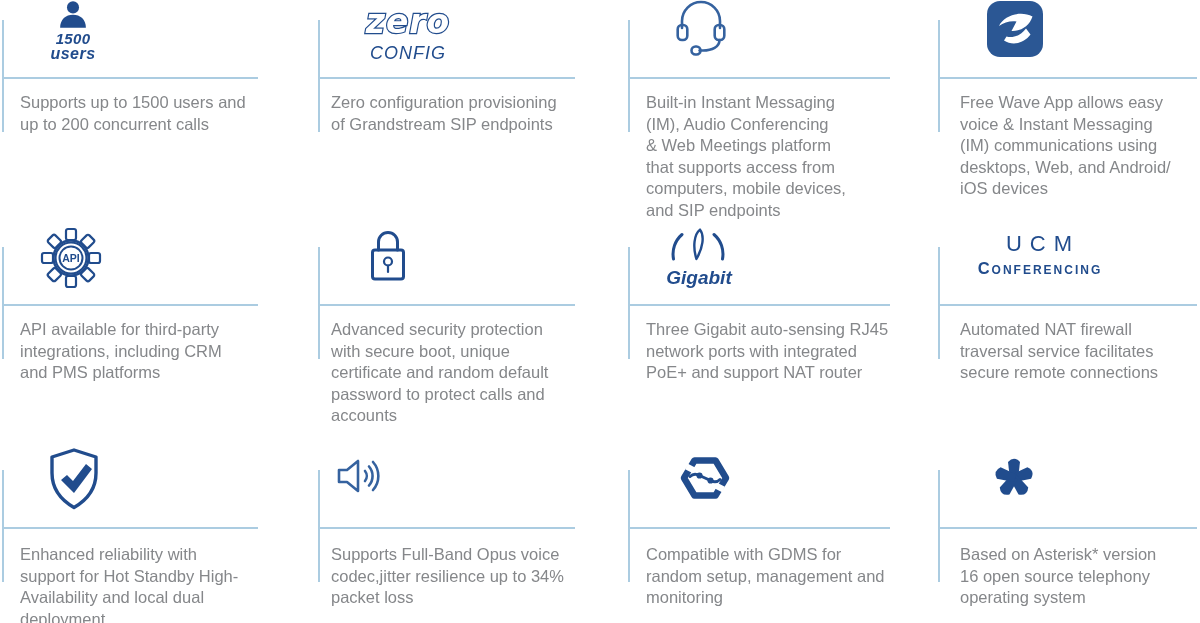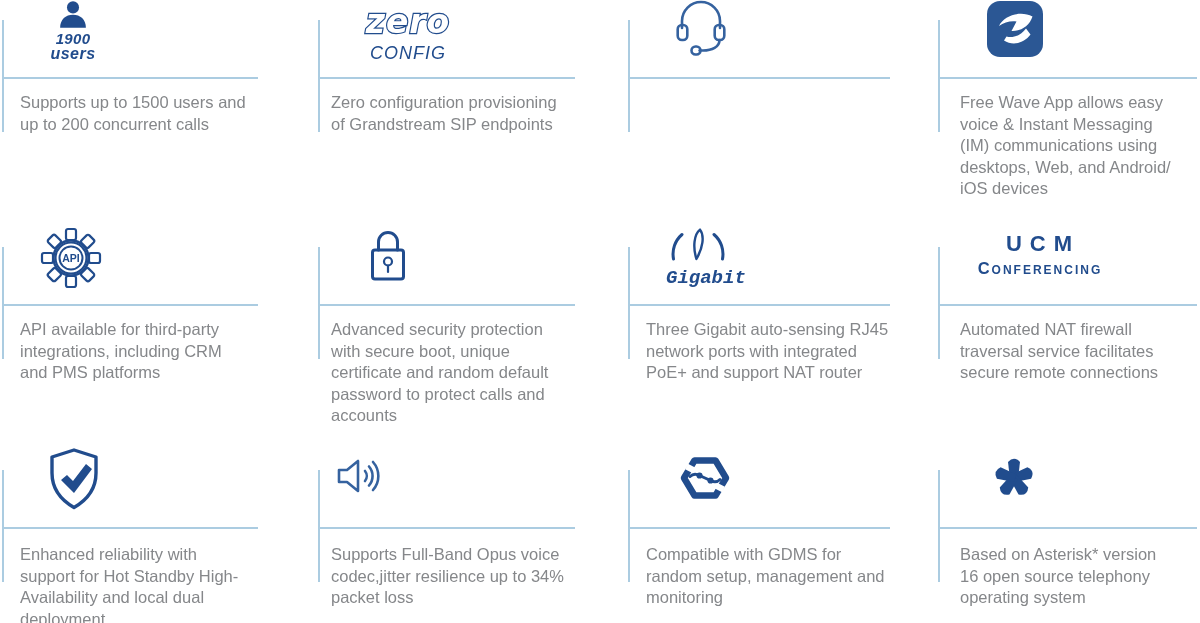--- a/index.html
+++ b/index.html
@@ -17,23 +17,23 @@
   .emblem .n1{display:block;font-size:15px;line-height:14px;letter-spacing:.3px;}
   .emblem .n2{display:block;font-size:16px;line-height:15px;letter-spacing:.5px;}
   .zero-t{font-style:italic;font-weight:700;font-size:33px;fill:#fff;stroke:var(--navy);
           stroke-width:2.4px;paint-order:stroke;letter-spacing:1px;
           font-family:"DejaVu Sans","Liberation Sans",sans-serif;}
   .config-t{display:block;text-align:center;color:var(--navy);font-style:italic;font-weight:400;
             font-size:18px;letter-spacing:1px;margin-top:-3px;}
   .api-t{font-weight:700;font-size:10.5px;fill:var(--navy);
          font-family:"Liberation Sans","DejaVu Sans",sans-serif;}
   .glabel{display:block;text-align:center;color:var(--navy);font-style:italic;font-weight:700;
-          font-size:19px;margin-top:1px;font-family:Liberation Mono, monospace;}
+          font-size:19px;margin-top:1px;}
   .ucm{text-align:center;color:var(--navy);}
-  .ucm .t1{display:block;font-size:22px;font-weight:700;letter-spacing:8px;text-indent:8px;line-height:22px;}
+  .ucm .t1{display:block;font-size:22px;font-weight:400;letter-spacing:8px;text-indent:8px;line-height:22px;}
   .ucm .t2{display:block;font-variant:small-caps;font-weight:600;font-size:16.5px;
            letter-spacing:2px;text-indent:2px;line-height:20px;margin-top:3px;}
 </style>
 </head>
 <body>
 
 <div class="canvas">
 
   <div class="vline" style="left:2px;top:20px"></div>
   <div class="hline" style="left:2px;top:77px;width:256px"></div>
@@ -60,21 +60,21 @@
   <div class="vline" style="left:628px;top:470px"></div>
   <div class="hline" style="left:628px;top:527px;width:262px"></div>
   <div class="vline" style="left:938px;top:470px"></div>
   <div class="hline" style="left:938px;top:527px;width:259px"></div>
 
   <div class="icon emblem" style="left:50px;top:1px;width:46px">
     <svg width="32" height="27" viewBox="0 0 36 30">
       <circle class="fln" cx="18" cy="7" r="6.8"></circle>
       <path class="fln" d="M3.5 30 C3.5 20.5 9.8 15.4 18 15.4 C26.2 15.4 32.5 20.5 32.5 30 Z"></path>
     </svg>
-    <span class="n1">1900</span>
+    <span class="n1">1500</span>
     <span class="n2">users</span>
   </div>
   <div class="desc" style="left:20px;top:92px">Supports up to 1500 users and
 up to 200 concurrent calls</div>
 
   <div class="icon" style="left:352px;top:2px;width:112px">
     <svg width="112" height="40" viewBox="0 0 112 40">
       <text class="zero-t" x="56" y="31" text-anchor="middle">zero</text>
     </svg>
     <span class="config-t">CONFIG</span>
@@ -84,20 +84,26 @@
 
   <div class="icon" style="left:672px;top:0">
     <svg width="58" height="56" viewBox="0 0 58 56">
       <path class="sk" d="M10 28 V21 A19 19 0 0 1 48 21 V28"></path>
       <rect class="sk" x="5.7" y="25" width="9.6" height="15" rx="4.2"></rect>
       <rect class="sk" x="42.7" y="25" width="9.6" height="15" rx="4.2"></rect>
       <path class="sk" d="M47.5 40 C47.5 47 40 50.5 31 50.5 H27.5"></path>
       <rect class="sk" x="19.5" y="46.5" width="9" height="8" rx="4"></rect>
     </svg>
   </div>
+  <div class="desc" style="left:646px;top:92px">Built-in Instant Messaging
+(IM), Audio Conferencing
+&amp; Web Meetings platform
+that supports access from
+computers, mobile devices,
+and SIP endpoints</div>
 
   <div class="icon" style="left:987px;top:1px">
     <svg width="56" height="56" viewBox="0 0 56 56">
       <rect width="56" height="56" rx="13" style="fill:var(--wave_tile)"></rect>
       <path fill="#fff" d="M12 25 C17 14 34 9.5 45.5 15.5 C42.5 25 33.5 30.5 24.5 30 L29.5 20.5 C23.5 19.5 17 21.5 12 25 Z"></path>
       <path fill="#fff" d="M17 39.5 C25.5 45 37 42.5 43.5 33.5 L39 27.5 C34 34.5 26 37.5 19.5 35.5 Z"></path>
     </svg>
   </div>
   <div class="desc" style="left:960px;top:92px">Free Wave App allows easy
 voice &amp; Instant Messaging

